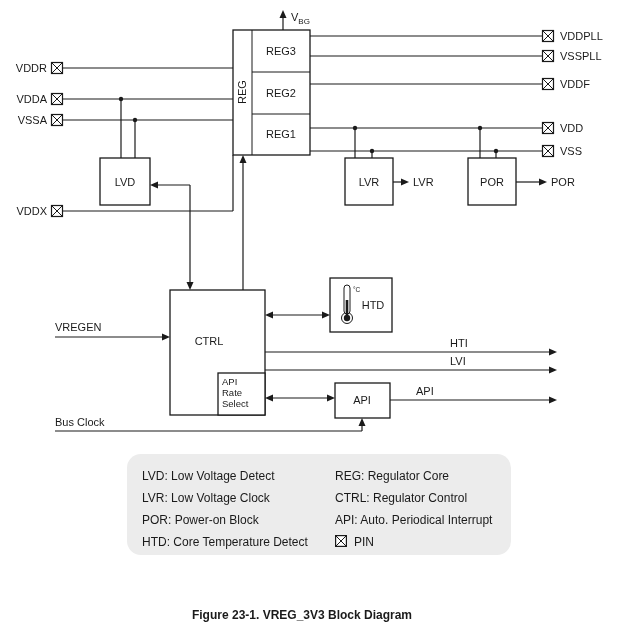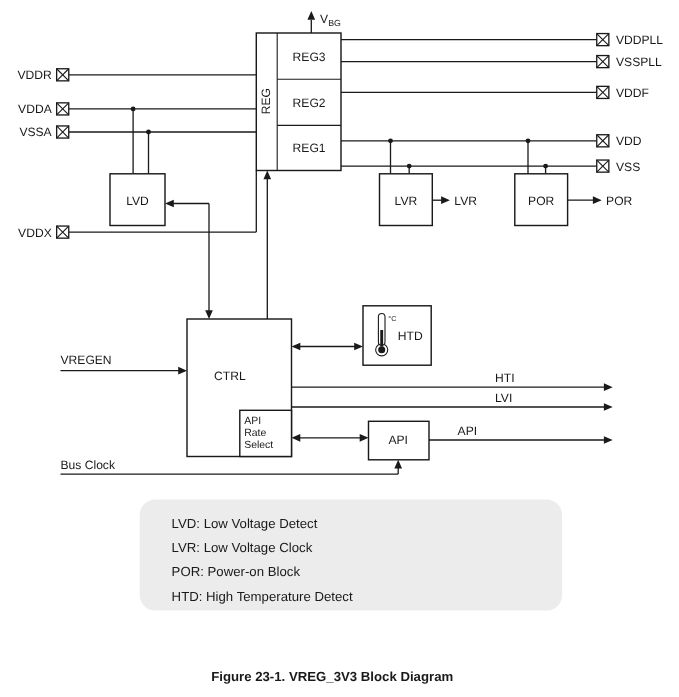--- a/index.html
+++ b/index.html
@@ -24,21 +24,21 @@
   text.mid{text-anchor:middle;}
   text.end{text-anchor:end;}
   text.small{font-size:9.5px;}
   text.tiny{font-size:6.5px;}
   tspan.sub{font-size:8px;}
   .thermo-outline{fill:#ffffff;stroke:var(--line);stroke-width:1;}
   .thermo-fill{fill:var(--line);stroke:none;}
   .legend{
     position:absolute;left:127px;top:454px;width:384px;height:101px;
     background:var(--legend-bg);border-radius:14px;box-sizing:border-box;
-    display:flex;padding:11px 0 0 29px;font-size:12px;
+    display:flex;padding:11px 0 0 15px;font-size:12px;
   }
   .legend-col{display:flex;flex-direction:column;}
   .legend-col.c1{width:193px;}
   .legend-item{height:22px;line-height:22px;white-space:nowrap;}
   .legend-pin svg{vertical-align:-1px;margin-right:7px;}
   .legend-pin svg rect{fill:#fff;stroke:var(--line);stroke-width:1.2;}
   .legend-pin svg line{stroke:var(--line);stroke-width:1;}
   .caption{
     position:absolute;left:0;top:608px;width:604px;text-align:center;
     font-size:12px;font-weight:bold;
@@ -256,19 +256,31 @@
     <polygon class="ah" points="362,418 358.5,426 365.5,426"></polygon>
   </g>
 
 </svg>
 
 <div class="legend">
   <div class="legend-col c1">
     <div class="legend-item">LVD: Low Voltage Detect</div>
     <div class="legend-item">LVR: Low Voltage Clock</div>
     <div class="legend-item">POR: Power-on Block</div>
-    <div class="legend-item">HTD: High Temperature Detect</div>
+    <div class="legend-item">HTD: Core Temperature Detect</div>
+  </div>
+  <div class="legend-col">
+    <div class="legend-item">REG: Regulator Core</div>
+    <div class="legend-item">CTRL: Regulator Control</div>
+    <div class="legend-item">API: Auto. Periodical Interrupt</div>
+    <div class="legend-item legend-pin">
+      <svg width="12" height="12" viewBox="0 0 12 12">
+        <rect x="0.6" y="0.6" width="10.8" height="10.8"></rect>
+        <line x1="0.6" y1="0.6" x2="11.4" y2="11.4"></line>
+        <line x1="0.6" y1="11.4" x2="11.4" y2="0.6"></line>
+      </svg><span>PIN</span>
+    </div>
   </div>
 </div>
 
 <div class="caption">Figure 23-1. VREG_3V3 Block Diagram</div>
 
 </div>
 
 </body></html>

